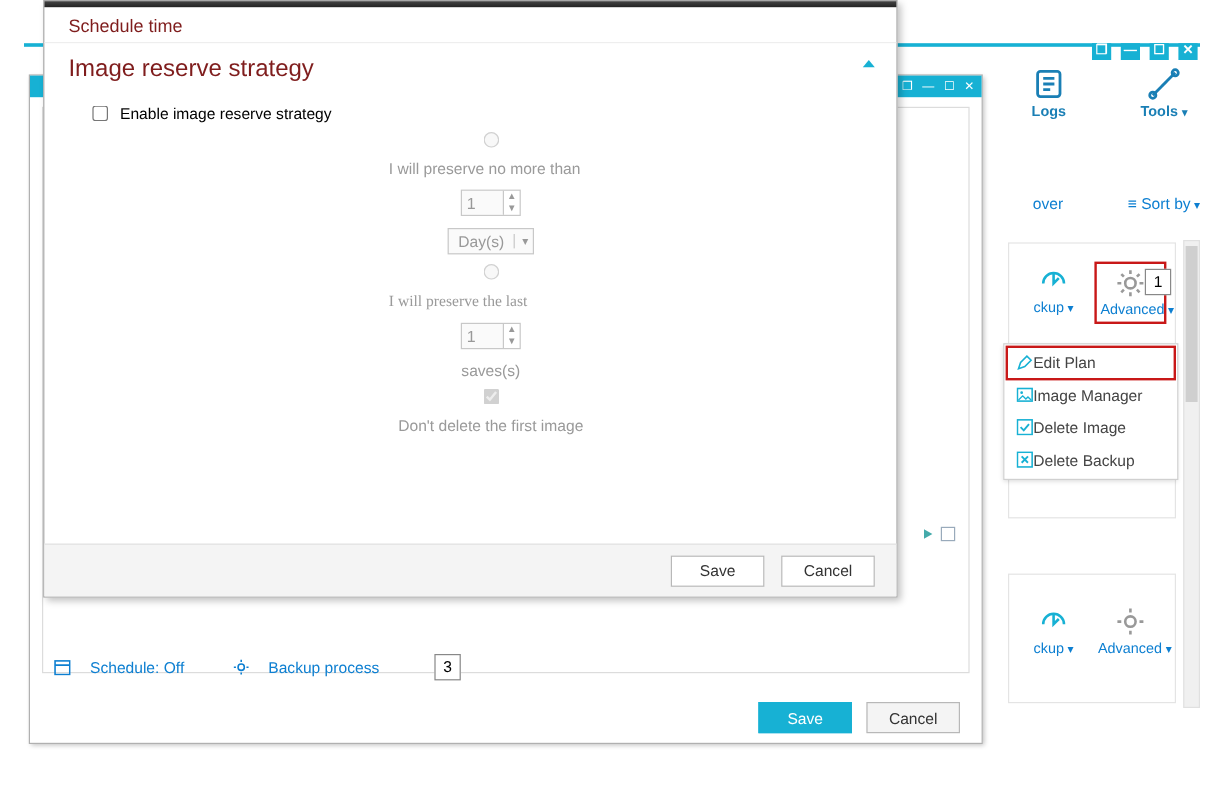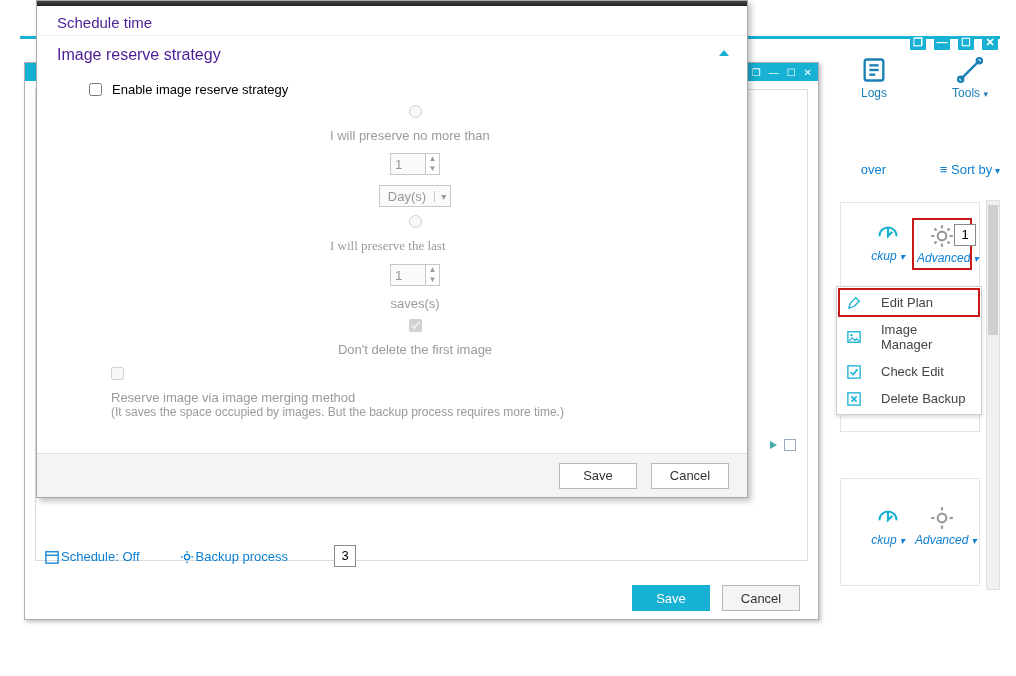--- a/index.html
+++ b/index.html
@@ -28,21 +28,21 @@
     height: 3px;
     background: #17b1d4;
   }
   .bg-top-icons {
     position: absolute;
     right: 0; top: 20px;
     display: flex;
     gap: 36px;
     text-align: center;
   }
-  .bg-top-icons .it { width: 60px; font-size: 12px; color: #1a7fb5; }
+  .bg-top-icons .it { width: 60px; font-size: 12px; color: #1a7fb5; font-weight: bold; }
   .bg-top-icons svg { width: 28px; height: 28px; display:block; margin:0 auto 2px;}
   .bg-sort {
     position: absolute;
     right: 16px; top: 162px;
     color: #0d7fd1;
     font-size: 13px;
   }
   .bg-sort::before { content:"≡ "; }
   .bg-sort::after { content:" \25BE"; font-size:10px;}
   .bg-recover {
@@ -65,21 +65,21 @@
     position: absolute;
     right: 36px;
     width: 140px;
     border: 1px solid #e4e4e4;
     background:#fff;
     padding: 12px 10px 16px;
     text-align:center;
   }
   .card1 { top: 202px; height:230px; }
   .card2 { top: 478px; height:108px; }
-  .card-row { display:flex; justify-content:flex-end; margin-top:6px;font-style:italic;}
+  .card-row { display:flex; justify-content:space-between; margin-top:6px;}
   .card-btn { width:54px; font-size:12px; color:#0d7fd1; position:relative;}
   .card-btn .caret::after { content:"\25BE"; font-size:10px; margin-left:3px;}
   .card-btn svg { width:26px; height:26px; display:block; margin:0 auto 2px; }
 
   .highlight-red { outline:2px solid #c81818; outline-offset:1px;}
   .numbox {
     position:absolute;
     width:22px; height:22px;
     border:1px solid #888;
     background:#fff;
@@ -93,21 +93,21 @@
     position:absolute;
     top: 286px; right: 34px;
     width: 146px;
     background:#fff;
     border:1px solid #d0d0d0;
     box-shadow: 0 2px 4px rgba(0,0,0,.15);
     padding: 2px 0;
     z-index:5;
   }
   .menu-item {
-    display:flex; align-items:center; gap:20px;
+    display:flex; gap:0;
     padding: 6px 10px;
     color:#444;
     font-size:13px;
   }
   .menu-item svg { width:14px; height:14px; flex-shrink:0; }
 
   
   .dlg2 {
     position:absolute;
     left: 24px; top: 62px;
@@ -140,55 +140,55 @@
     color:#333;
     cursor:pointer;
   }
   .btn-primary { background:#17b1d4; color:#fff; border-color:#17b1d4;}
   .dlg2-links {
     position:absolute; left:12px; bottom:48px; right:12px;
     display:flex; gap:40px; align-items:center;
     padding: 12px 8px 4px;
     font-size:13px;
   }
-  .dlg2-links a { color:#0d7fd1; text-decoration:none; display:inline-flex; gap:2px; align-items:flex-end;}
+  .dlg2-links a { color:#0d7fd1; text-decoration:none; display:inline-flex; gap:16px; align-items:flex-start;}
   .dlg2-links svg{ width:14px; height:14px; }
   .tiny-squares {
     position:absolute; right:22px; top:376px; display:flex; gap:4px;
   }
   .tiny-squares span{ width:12px; height:12px; border:1px solid #9ab; display:inline-block; }
 
   
   .dlg1 {
     position:absolute;
     left: 36px; top: 0;
     width: 712px; height: 498px;
     background:#fff;
     border:1px solid #a7a7a7;
     box-shadow: 3px 3px 6px rgba(0,0,0,.25);
     z-index: 10;
   }
   .dlg1-top { height:5px; background:linear-gradient(#444,#222);}
   .dlg1 h3 {
     margin:0; padding:8px 20px 4px;
-    color:#4c1d95; font-weight:400; font-size:15px;
+    color:#7f1d1d; font-weight:400; font-size:15px;
   }
   .dlg1 h3.head2 {
-    font-size:16px;
+    font-size:20px;
     border-top:1px solid #eee;
     padding-top:10px;
     position:relative;
   }
   .dlg1 h3.head2::after {
     content:"";
     position:absolute; right:18px; top:14px;
     width:0;height:0;border-left:5px solid transparent;border-right:5px solid transparent;border-bottom:6px solid #17b1d4;
   }
   .dlg1-body {
-    padding: 6px 28px 10px 52px;
+    padding: 6px 28px 10px 40px;
   }
   .row { display:flex; align-items:center; gap:10px; margin: 8px 0; }
   .indent { margin-left: 22px; flex-direction: column; }
   .spin {
     display:inline-flex; border:1px solid #c8c8c8; height:22px;
   }
   .spin input { width:34px; border:none; padding:0 4px; color:#999;}
   .spin .sp { width:14px; display:flex; flex-direction:column; border-left:1px solid #c8c8c8;}
   .spin .sp b { flex:1; font-size:8px; text-align:center; color:#999; line-height:10px;}
   .sel {
@@ -297,21 +297,21 @@
         <circle cx="5" cy="6" r="1.3" fill="#17b1d4"></circle>
         <path d="M2 13l4-4 3 3 2-2 3 3" fill="none" stroke="#17b1d4" stroke-width="1.3"></path>
       </svg>
     <span>Image Manager</span>
   </div>
   <div class="menu-item">
     <svg viewBox="0 0 16 16">
         <rect x="1" y="1" width="14" height="14" fill="none" stroke="#17b1d4" stroke-width="1.5"></rect>
         <path d="M4 8l3 3 5-6" fill="none" stroke="#17b1d4" stroke-width="1.8"></path>
       </svg>
-    <span>Check Edit</span>
+    <span>Delete Image</span>
   </div>
   <div class="menu-item">
     <svg viewBox="0 0 16 16">
         <rect x="1" y="1" width="14" height="14" fill="none" stroke="#17b1d4" stroke-width="1.5"></rect>
         <path d="M5 5l6 6M11 5l-6 6" stroke="#17b1d4" stroke-width="1.8"></path>
       </svg>
     <span>Delete Backup</span>
   </div>
 </div>
 <div class="numbox" style="top:296px; right:40px;">2</div>
@@ -422,26 +422,19 @@
           </span>
       </span>
       <span class="muted">saves(s)</span>
     </div>
 
     <div class="row indent muted">
       <input type="checkbox" checked="" disabled="" style="">
       <label>Don't delete the first image</label>
     </div>
 
-    <div class="row indent muted" style="align-items:flex-start;">
-      <input type="checkbox" disabled="" style="margin-top: 2px;">
-      <div>
-        <div>Reserve image via image merging method</div>
-        <div class="muted" style="font-size:12px;">(It saves the space occupied by images. But the backup process requires more time.)</div>
-      </div>
-    </div>
   </div>
 
   <div class="dlg1-footer">
     <button class="btn" style="background:#fff;">Save</button>
     <button class="btn" style="background:#fff;">Cancel</button>
   </div>
 </div>
 
 </body></html>

